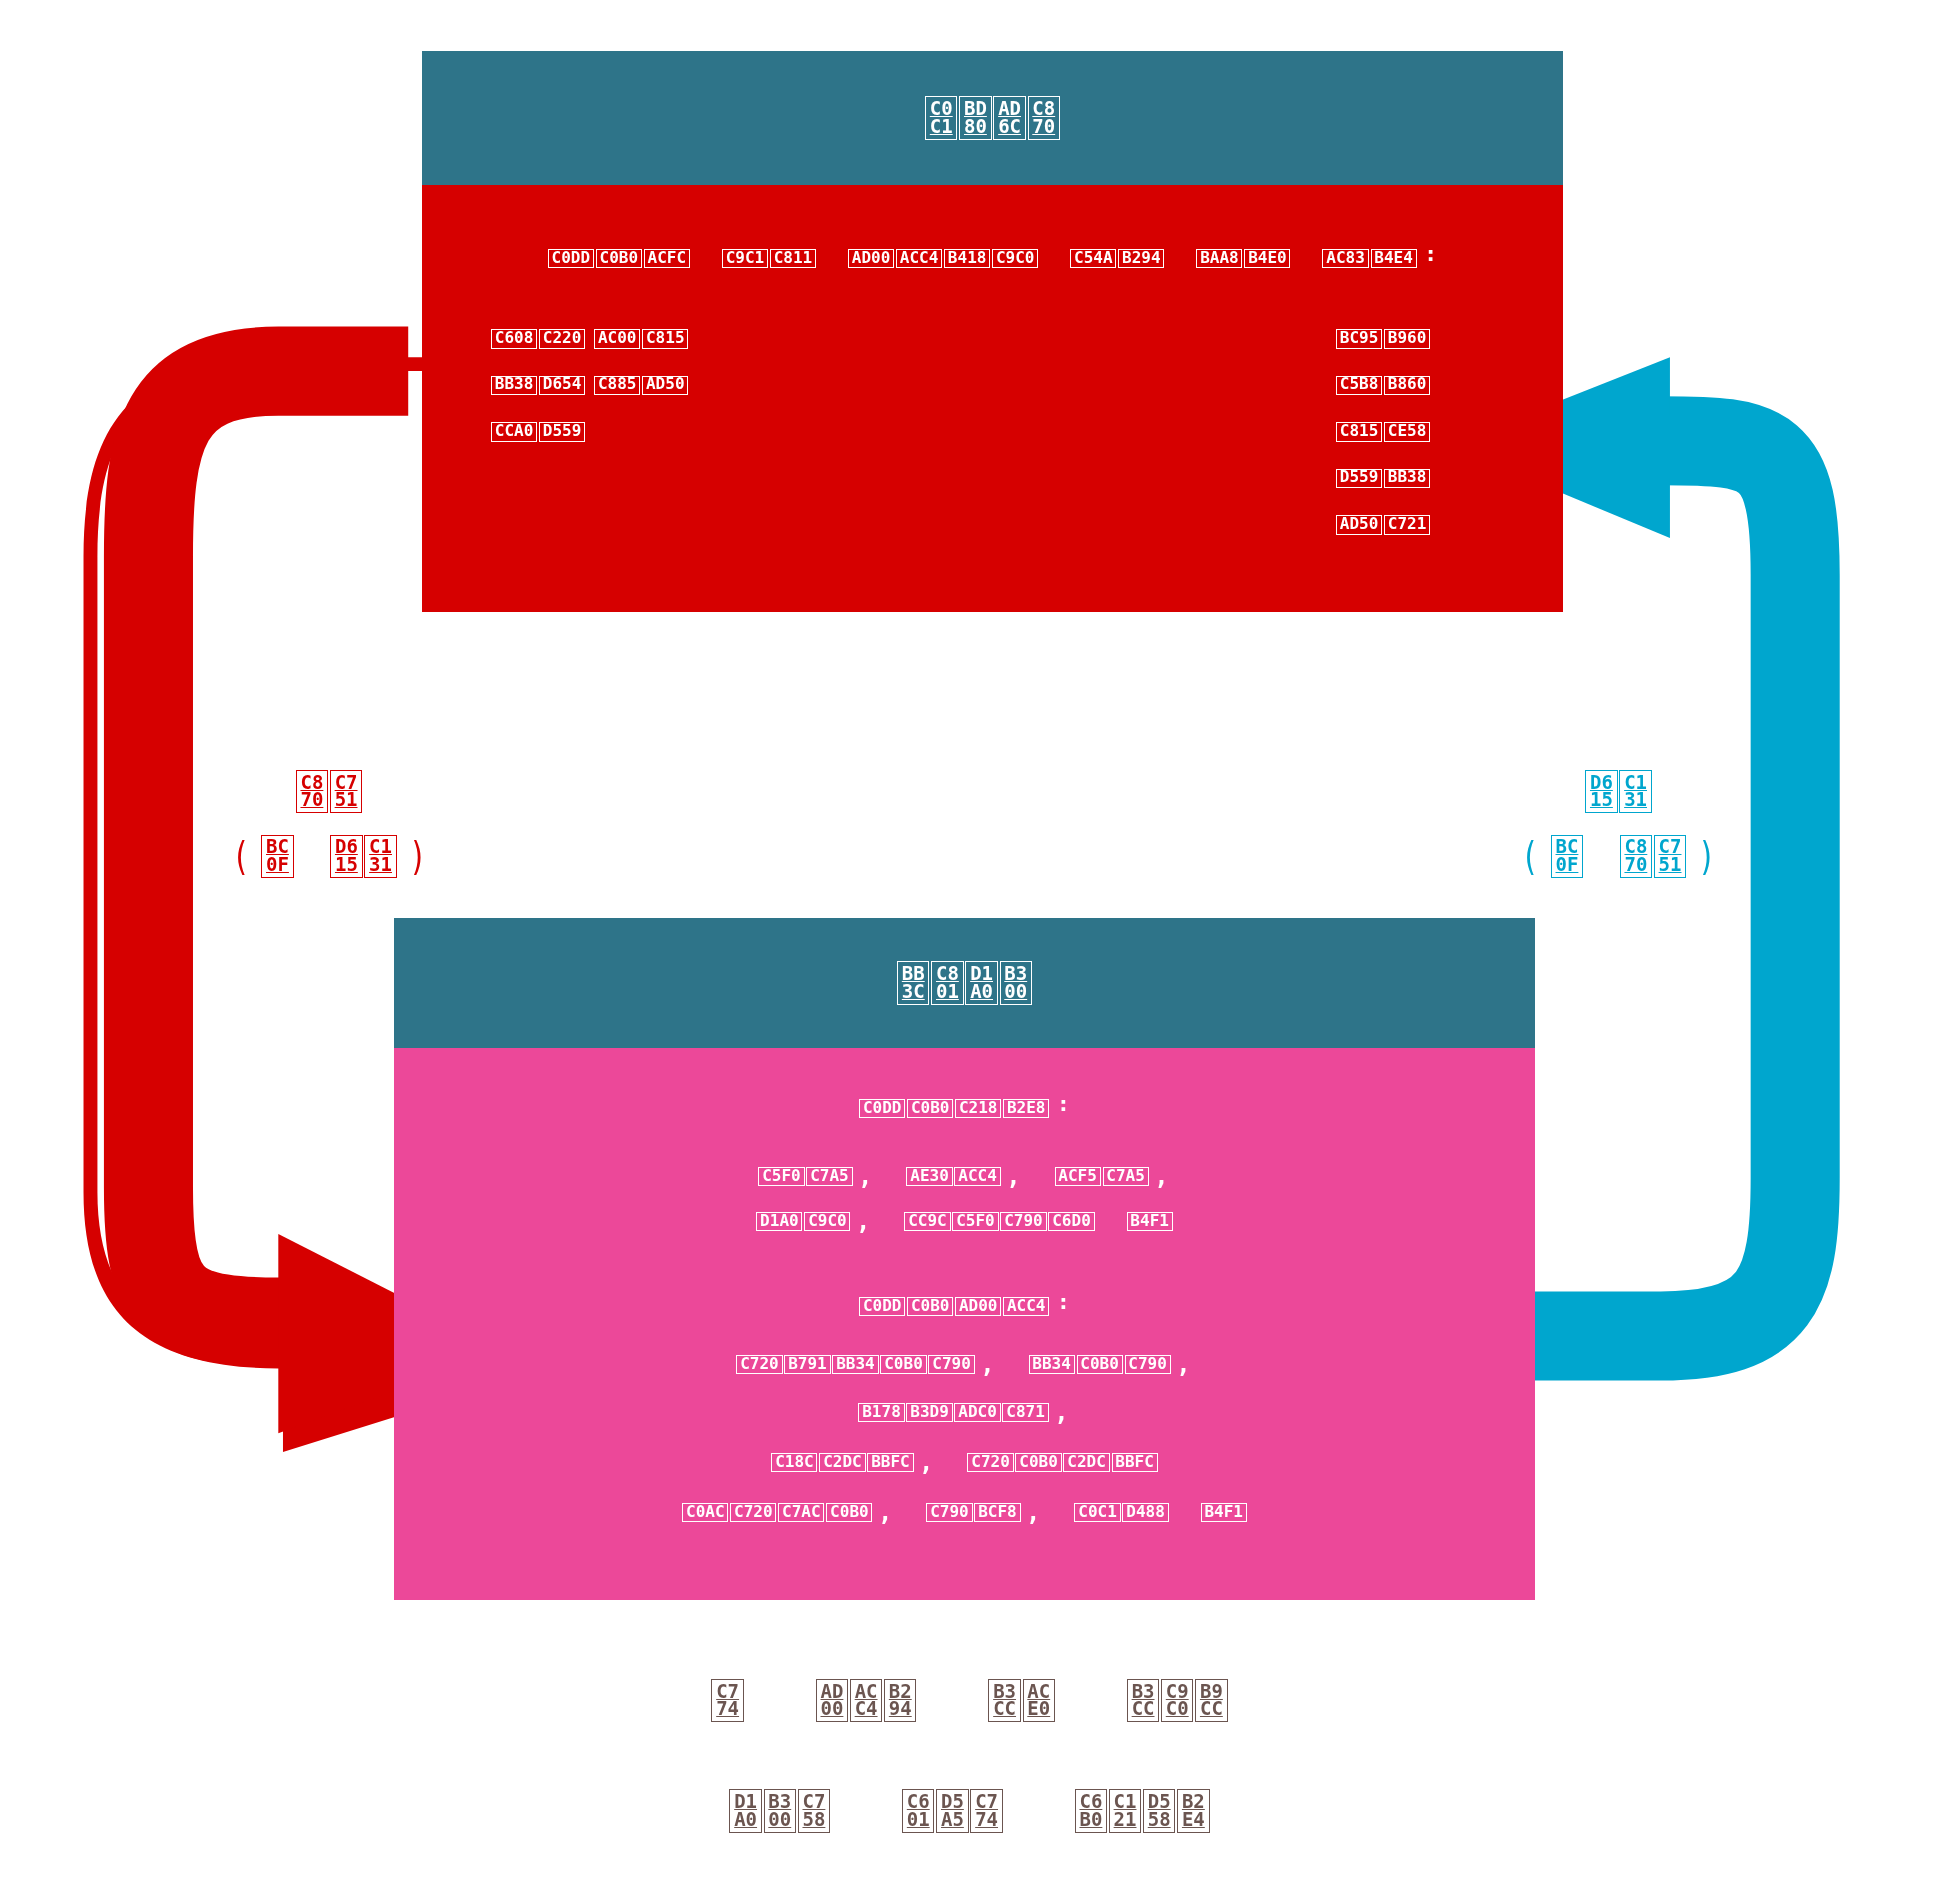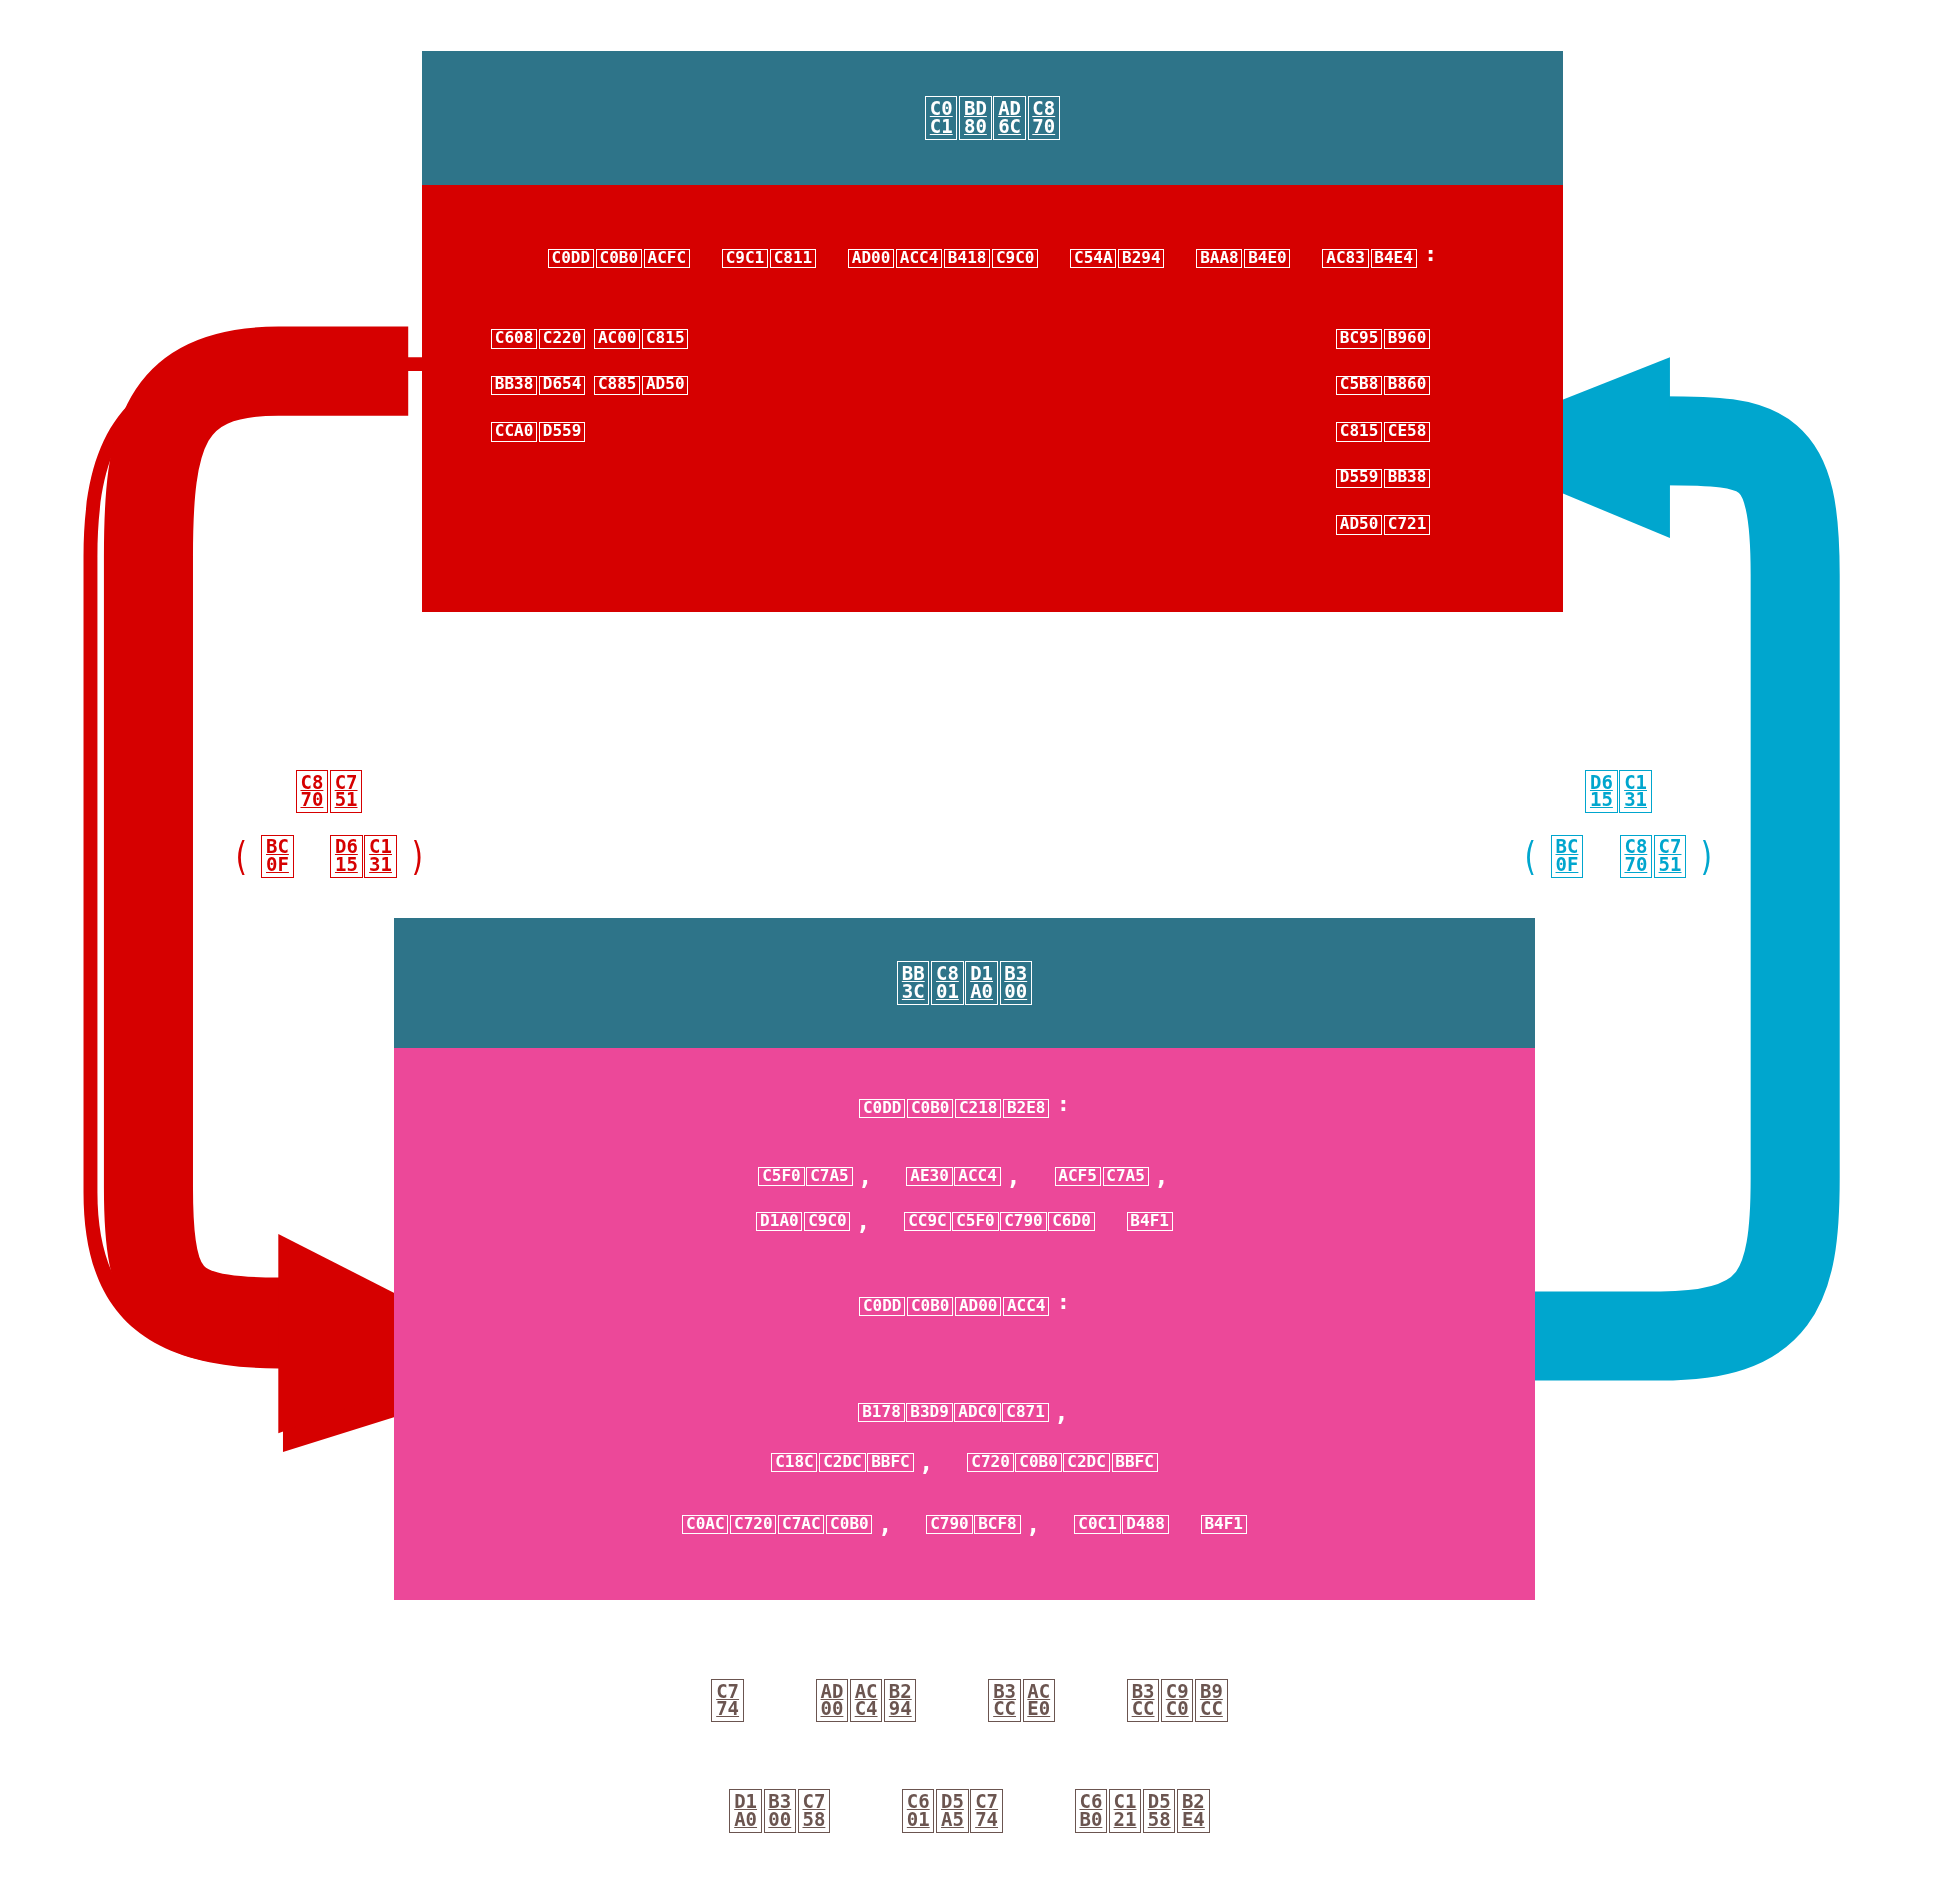--- a/index.html
+++ b/index.html
@@ -180,27 +180,30 @@
         <span><span class="word"><span class="tofu">C5F0</span><span class="tofu">C7A5</span></span><span class="comma">,</span><span class="gap-lg"></span><span class="word"><span class="tofu">AE30</span><span class="tofu">ACC4</span></span><span class="comma">,</span><span class="gap-lg"></span><span class="word"><span class="tofu">ACF5</span><span class="tofu">C7A5</span></span><span class="comma">,</span></span>
       </div>
       <div class="abs" style="left:0; top:156px; width:100%; text-align:center;">
         <span><span class="word"><span class="tofu">D1A0</span><span class="tofu">C9C0</span></span><span class="comma">,</span><span class="gap-lg"></span><span class="word"><span class="tofu">CC9C</span><span class="tofu">C5F0</span><span class="tofu">C790</span><span class="tofu">C6D0</span></span><span class="gap-lg"></span><span class="word"><span class="tofu">B4F1</span></span></span>
       </div>
 
       <div class="abs" style="left:0; top:243px; width:100%; text-align:center;">
         <span><span class="word"><span class="tofu">C0DD</span><span class="tofu">C0B0</span><span class="tofu">AD00</span><span class="tofu">ACC4</span></span></span><span class="colon">:</span>
       </div>
 
+      <div class="abs" style="left:0; top:299px; width:100%; text-align:center;">
+        <span><span class="word"><span class="tofu">C720</span><span class="tofu">B791</span><span class="tofu">BB34</span><span class="tofu">C0B0</span><span class="tofu">C790</span></span><span class="comma">,</span><span class="gap-lg"></span><span class="word"><span class="tofu">BB34</span><span class="tofu">C0B0</span><span class="tofu">C790</span></span><span class="comma">,</span></span>
+      </div>
       <div class="abs" style="left:0; top:347px; width:100%; text-align:center;">
         <span><span class="word"><span class="tofu">B178</span><span class="tofu">B3D9</span><span class="tofu">ADC0</span><span class="tofu">C871</span></span><span class="comma">,</span></span>
       </div>
       <div class="abs" style="left:0; top:397px; width:100%; text-align:center;">
         <span><span class="word"><span class="tofu">C18C</span><span class="tofu">C2DC</span><span class="tofu">BBFC</span></span><span class="comma">,</span><span class="gap-lg"></span><span class="word"><span class="tofu">C720</span><span class="tofu">C0B0</span><span class="tofu">C2DC</span><span class="tofu">BBFC</span></span></span>
       </div>
-      <div class="abs" style="left:0; top:459px; width:100%; text-align:center;">
+      <div class="abs" style="left:0; top:447px; width:100%; text-align:center;">
         <span><span class="word"><span class="tofu">C0AC</span><span class="tofu">C720</span><span class="tofu">C7AC</span><span class="tofu">C0B0</span></span><span class="comma">,</span><span class="gap-lg"></span><span class="word"><span class="tofu">C790</span><span class="tofu">BCF8</span></span><span class="comma">,</span><span class="gap-lg"></span><span class="word"><span class="tofu">C0C1</span><span class="tofu">D488</span></span><span class="gap-lg"></span><span class="word"><span class="tofu">B4F1</span></span></span>
       </div>
 
     </div>
   </div>
 
   <div id="caption" class="s">
     <div class="cap-row">
       <span class="word"><span class="tofu"><i>C7</i><i>74</i></span></span>
       <span class="capgap"></span>

